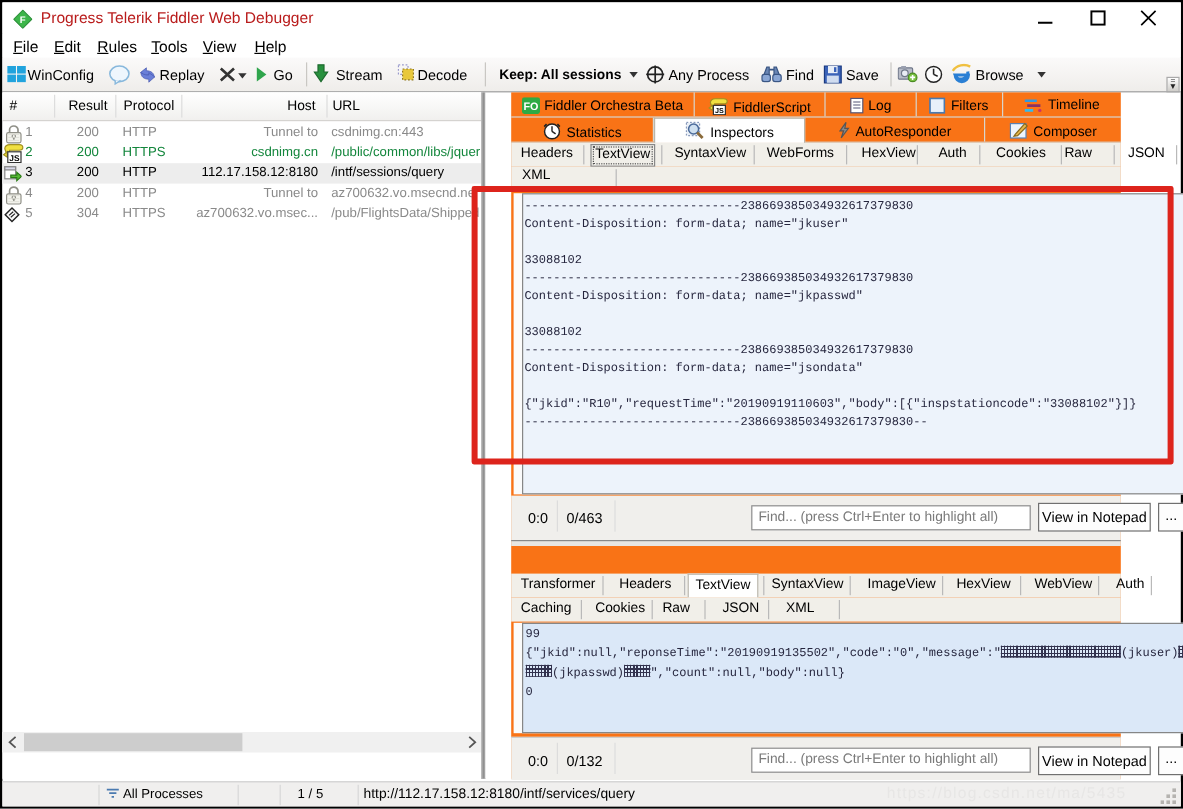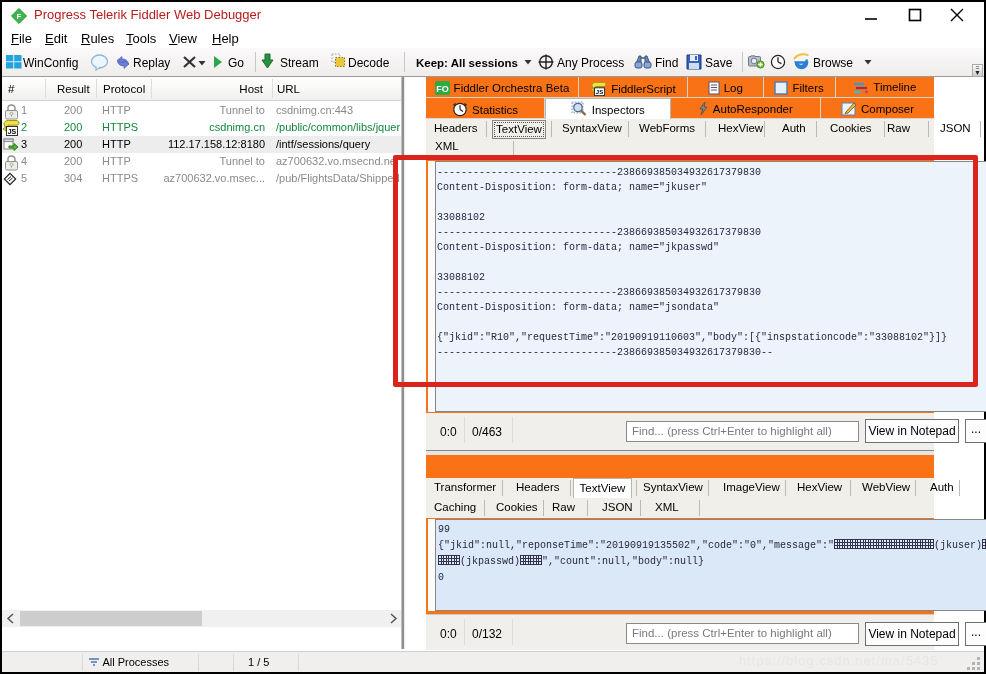--- a/index.html
+++ b/index.html
@@ -423,20 +423,21 @@
     <span style="position:absolute; left:86px; top:4px;">
       <svg width="12" height="11" viewBox="0 0 12 11" style="vertical-align:-2px">
           <path d="M1,2 L11,2 M3,5 L9,5 M5,8 L7,8" stroke="#4a7ab0" stroke-width="1.4"></path>
         </svg>
       All Processes</span>
     <span class="ssep" style="left:80px"></span>
     <span class="ssep" style="left:196px"></span>
     <span class="ssep" style="left:231px"></span>
     <span style="position:absolute; left:246px; top:4px;">1 / 5</span>
     <span class="ssep" style="left:296px"></span>
+    <span style="position:absolute; left:301px; top:4px; font-size:11.5px;">http://112.17.158.12:8180/intf/services/query</span>
     <svg style="position:absolute; right:3px; bottom:2px;" width="14" height="14">
         <g fill="#b5b3b0">
           <rect x="10" y="1" width="3" height="3"></rect>
           <rect x="10" y="6" width="3" height="3"></rect>
           <rect x="10" y="11" width="3" height="3"></rect>
           <rect x="5" y="6" width="3" height="3"></rect>
           <rect x="5" y="11" width="3" height="3"></rect>
           <rect x="0" y="11" width="3" height="3"></rect>
         </g>
       </svg>

